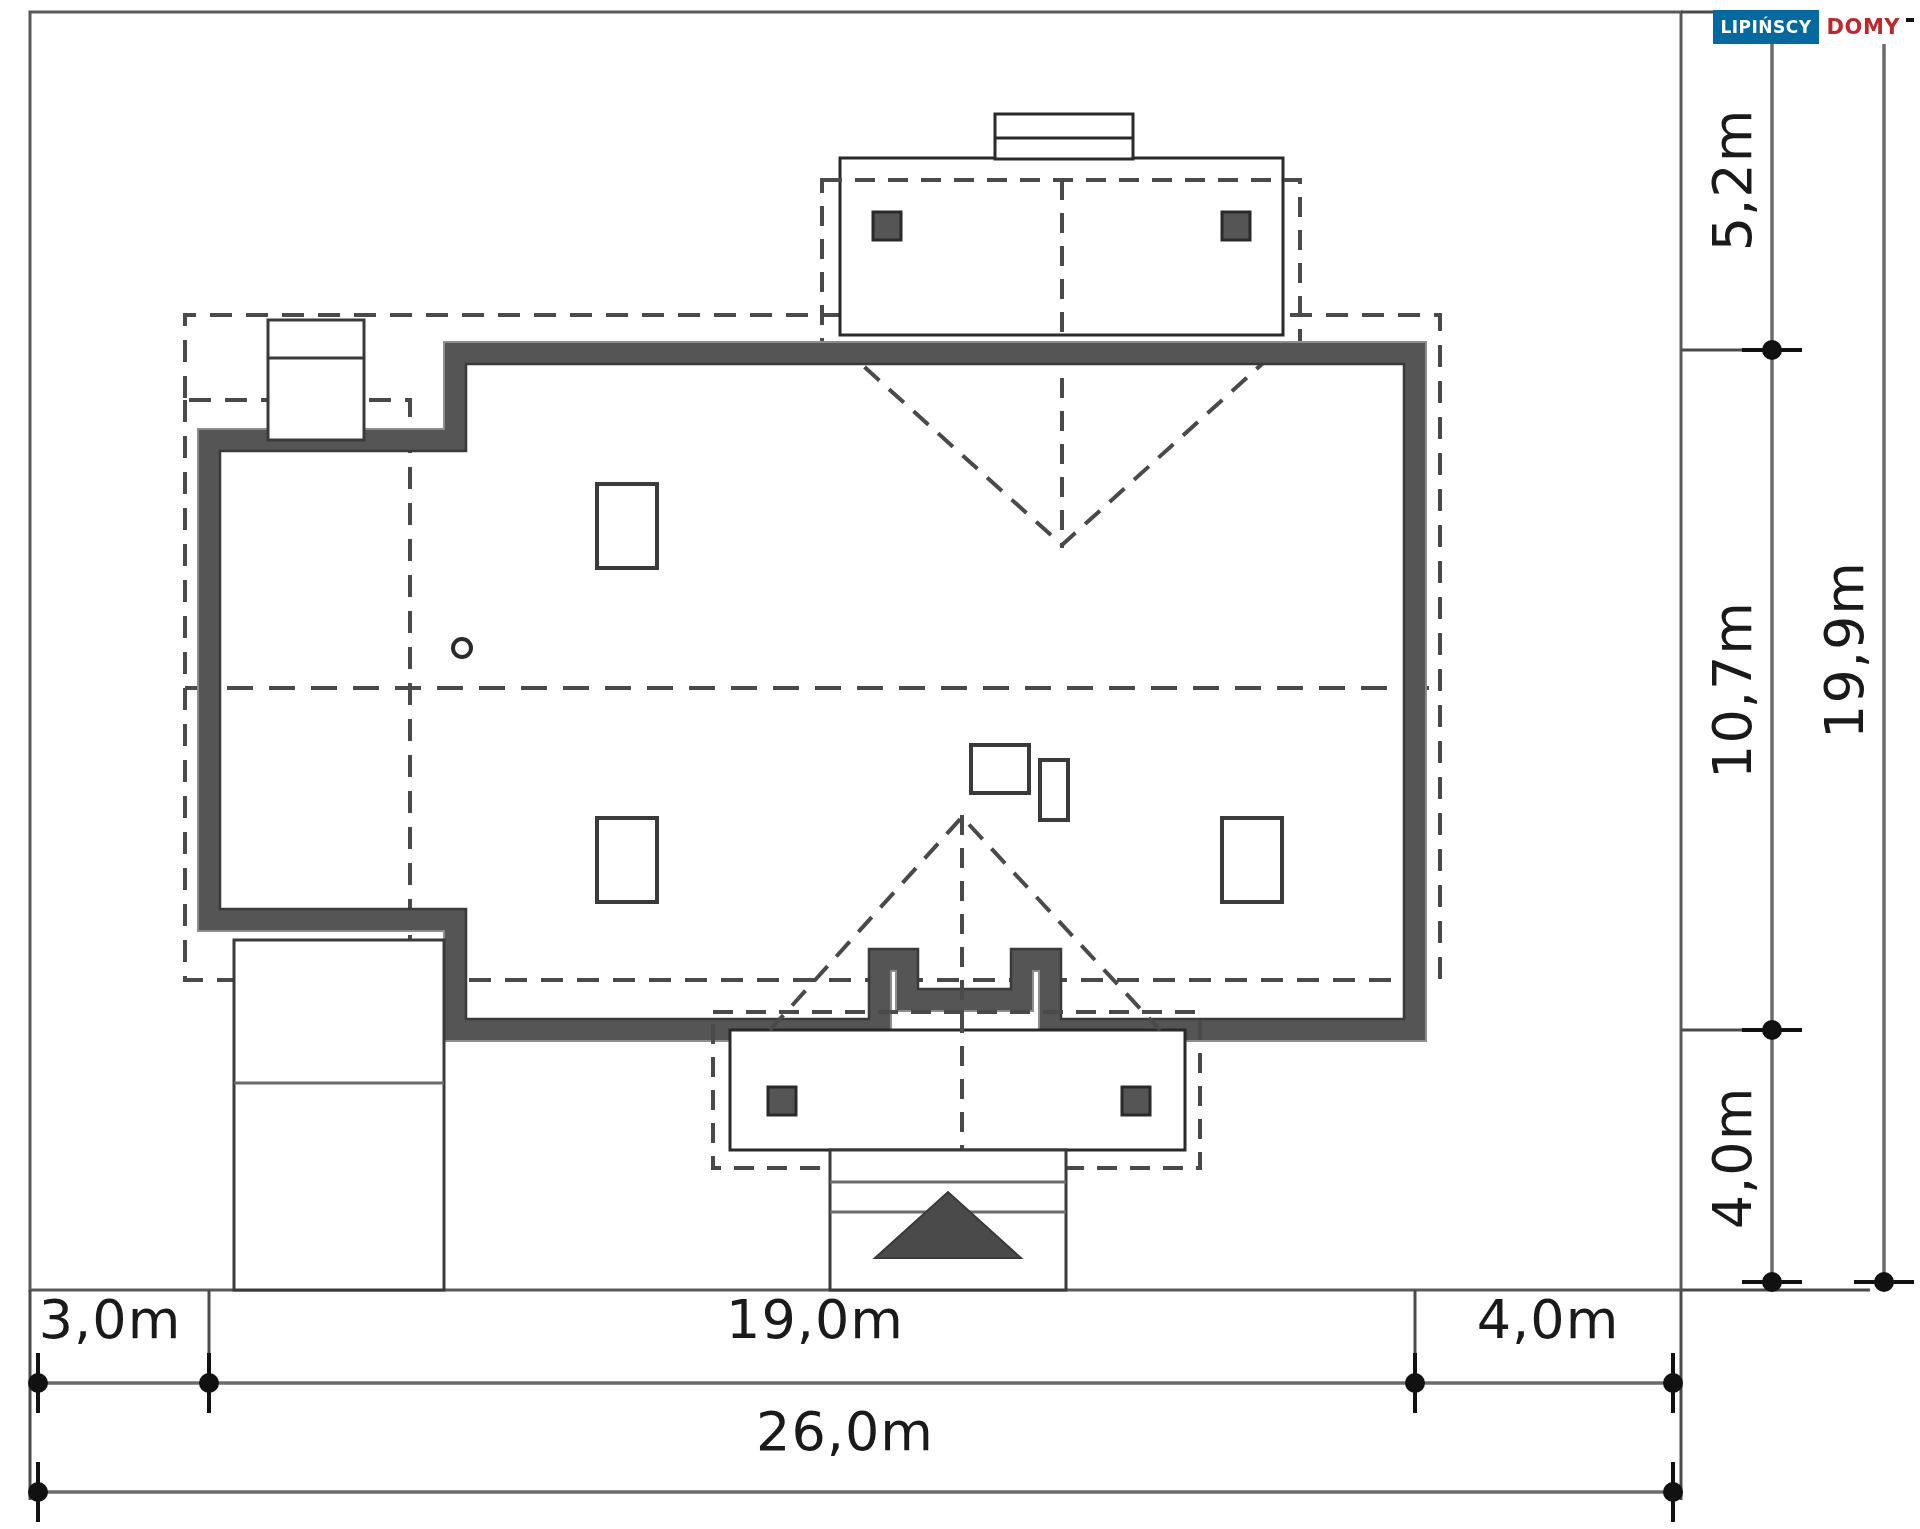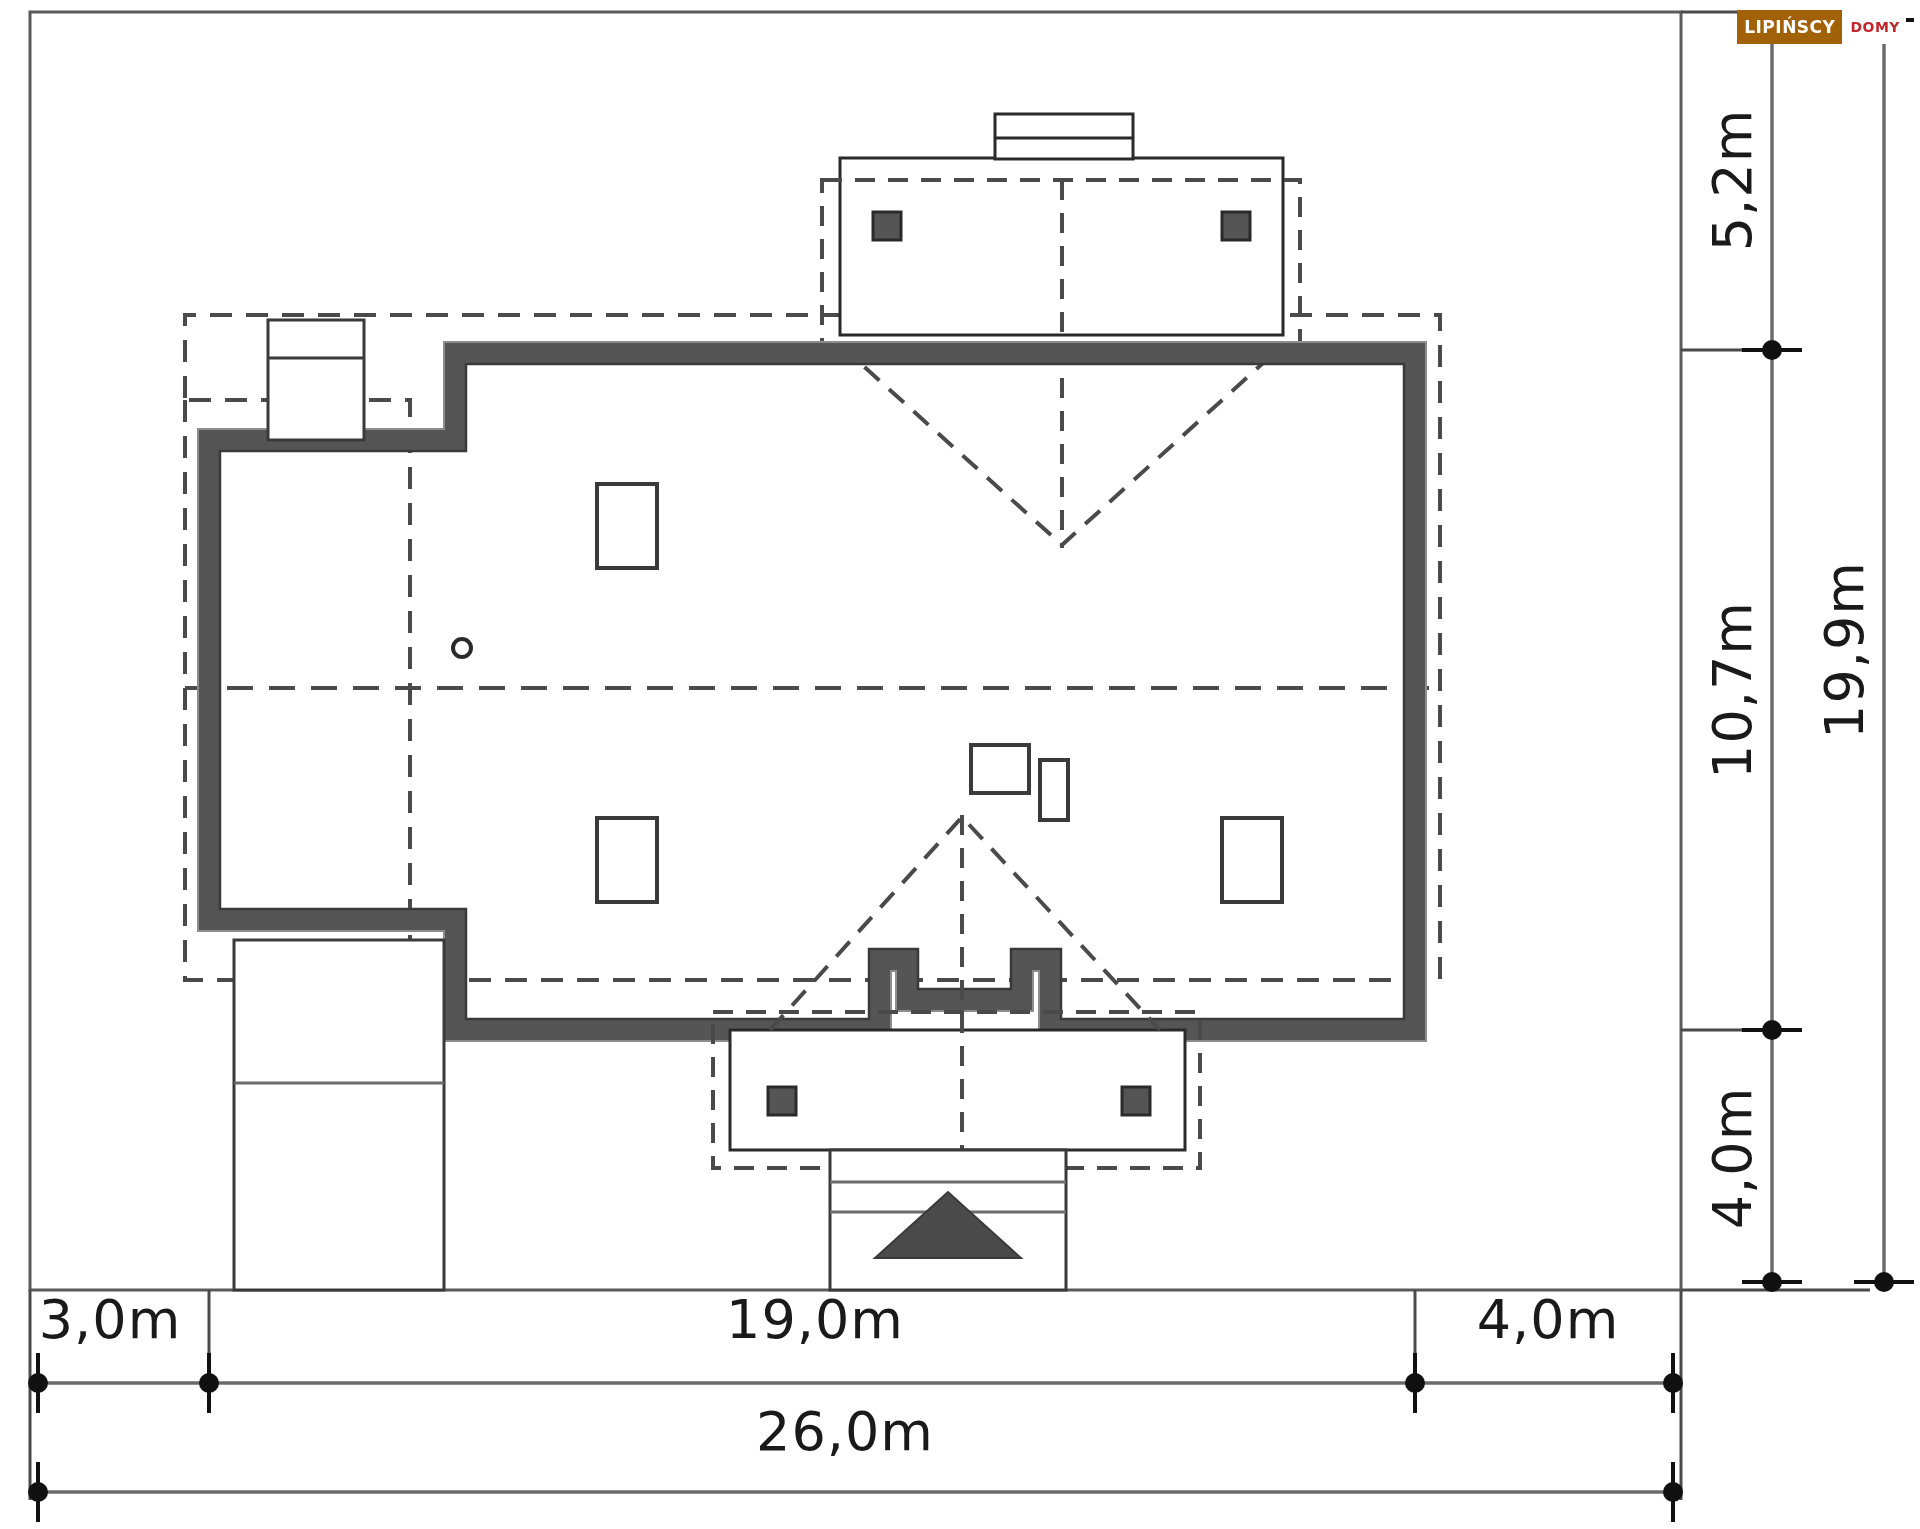--- a/index.html
+++ b/index.html
@@ -34,35 +34,35 @@
   .logo-box {
     position: absolute;
     right: 14px;
     top: 10px;
     display: flex;
     align-items: stretch;
     height: 34px;
     user-select: none;
   }
   .logo-left {
-    background: #a16207;
+    background: #0369a1;
     color: #ffffff;
     font-family: "DejaVu Sans", sans-serif;
     font-size: 17px;
     font-weight: bold;
     letter-spacing: 0.5px;
     display: flex;
     align-items: center;
     padding: 8px 7px;
   }
   .logo-right {
     background: #ffffff;
     color: #c0272d;
     font-family: "DejaVu Sans", sans-serif;
-    font-size: 14px;
+    font-size: 21px;
     font-weight: bold;
     letter-spacing: 0.5px;
     display: flex;
     align-items: center;
     padding: 0 6px 0 8px;
   }
 </style>
 </head>
 <body>
 

